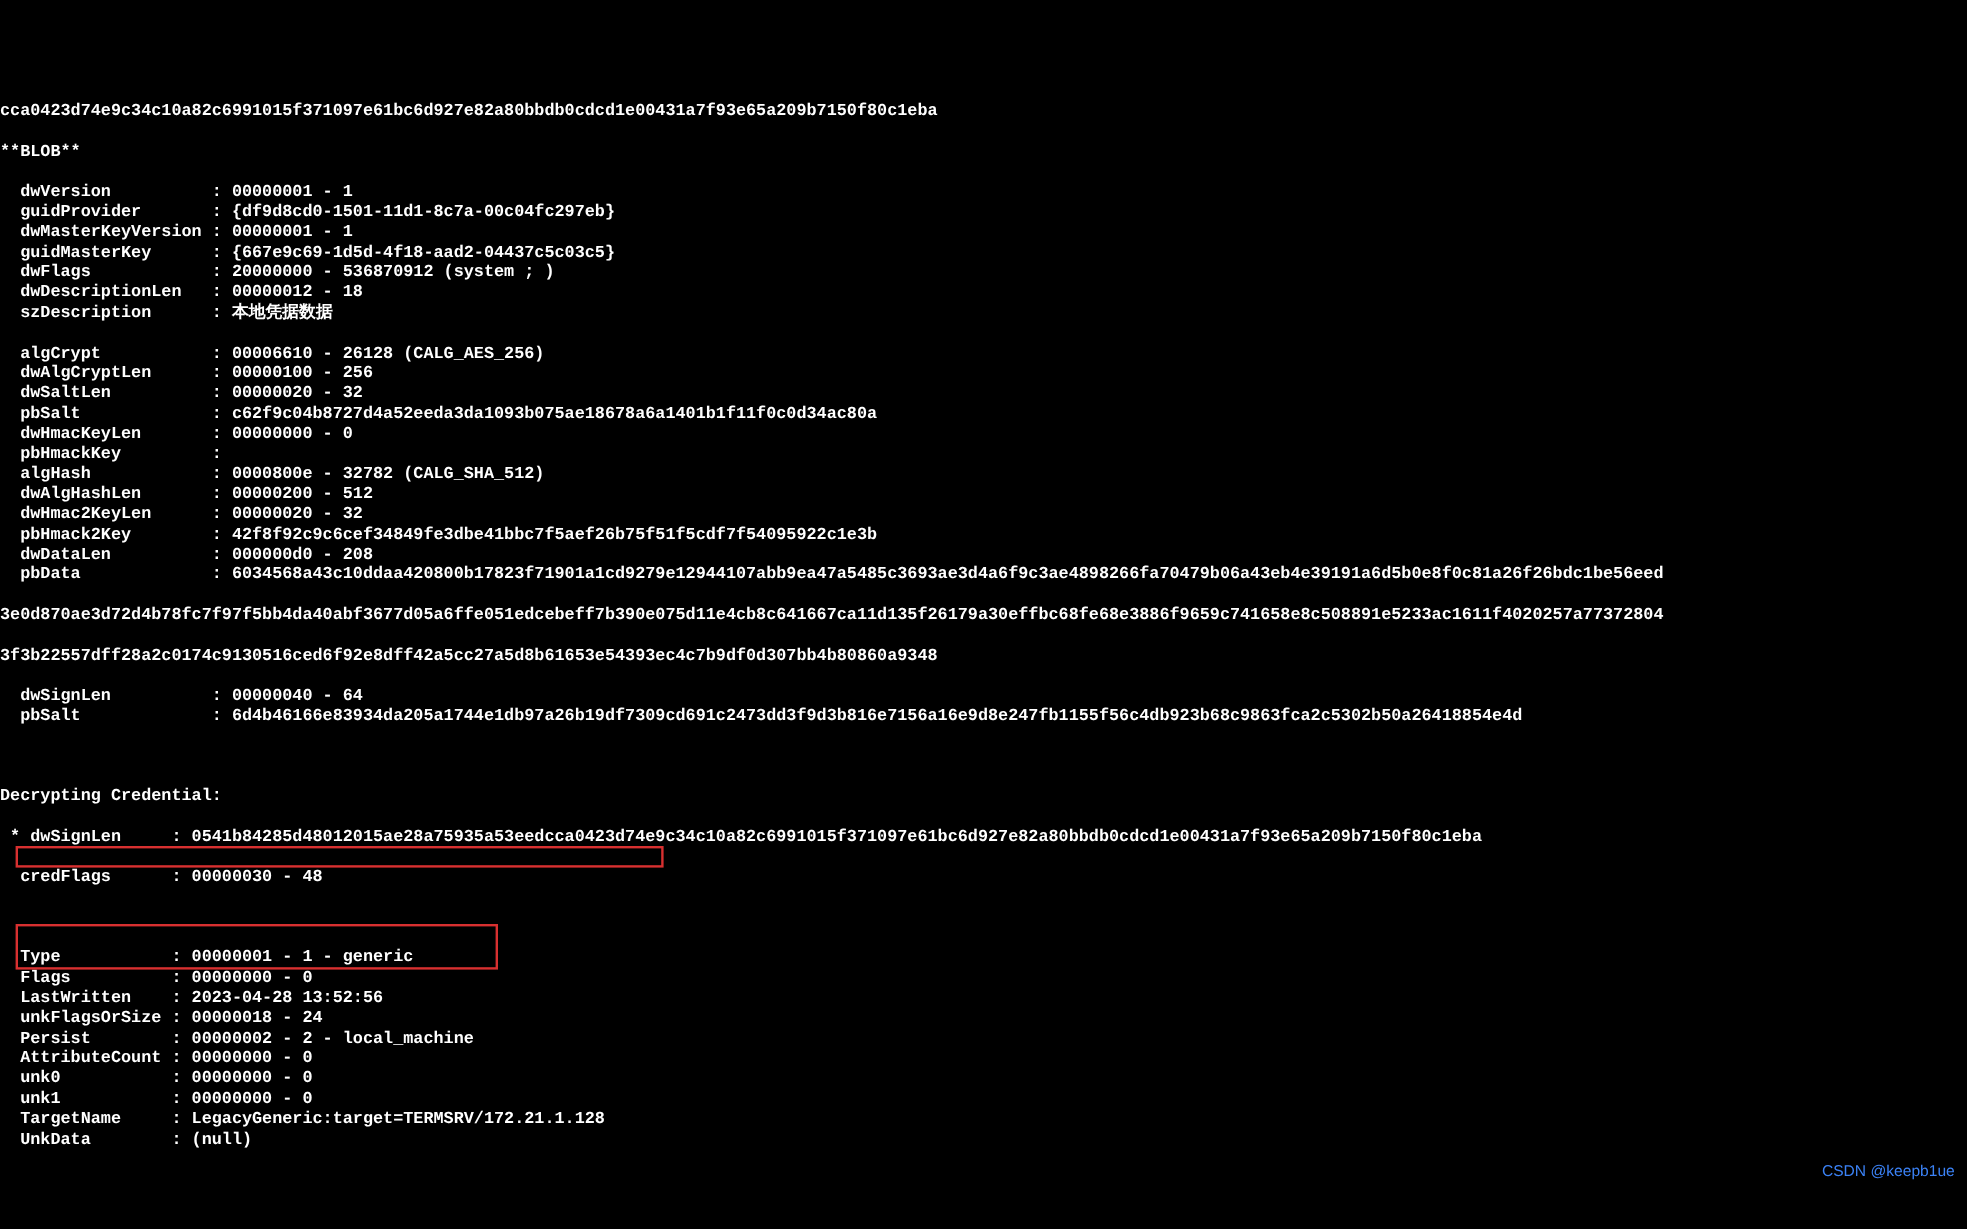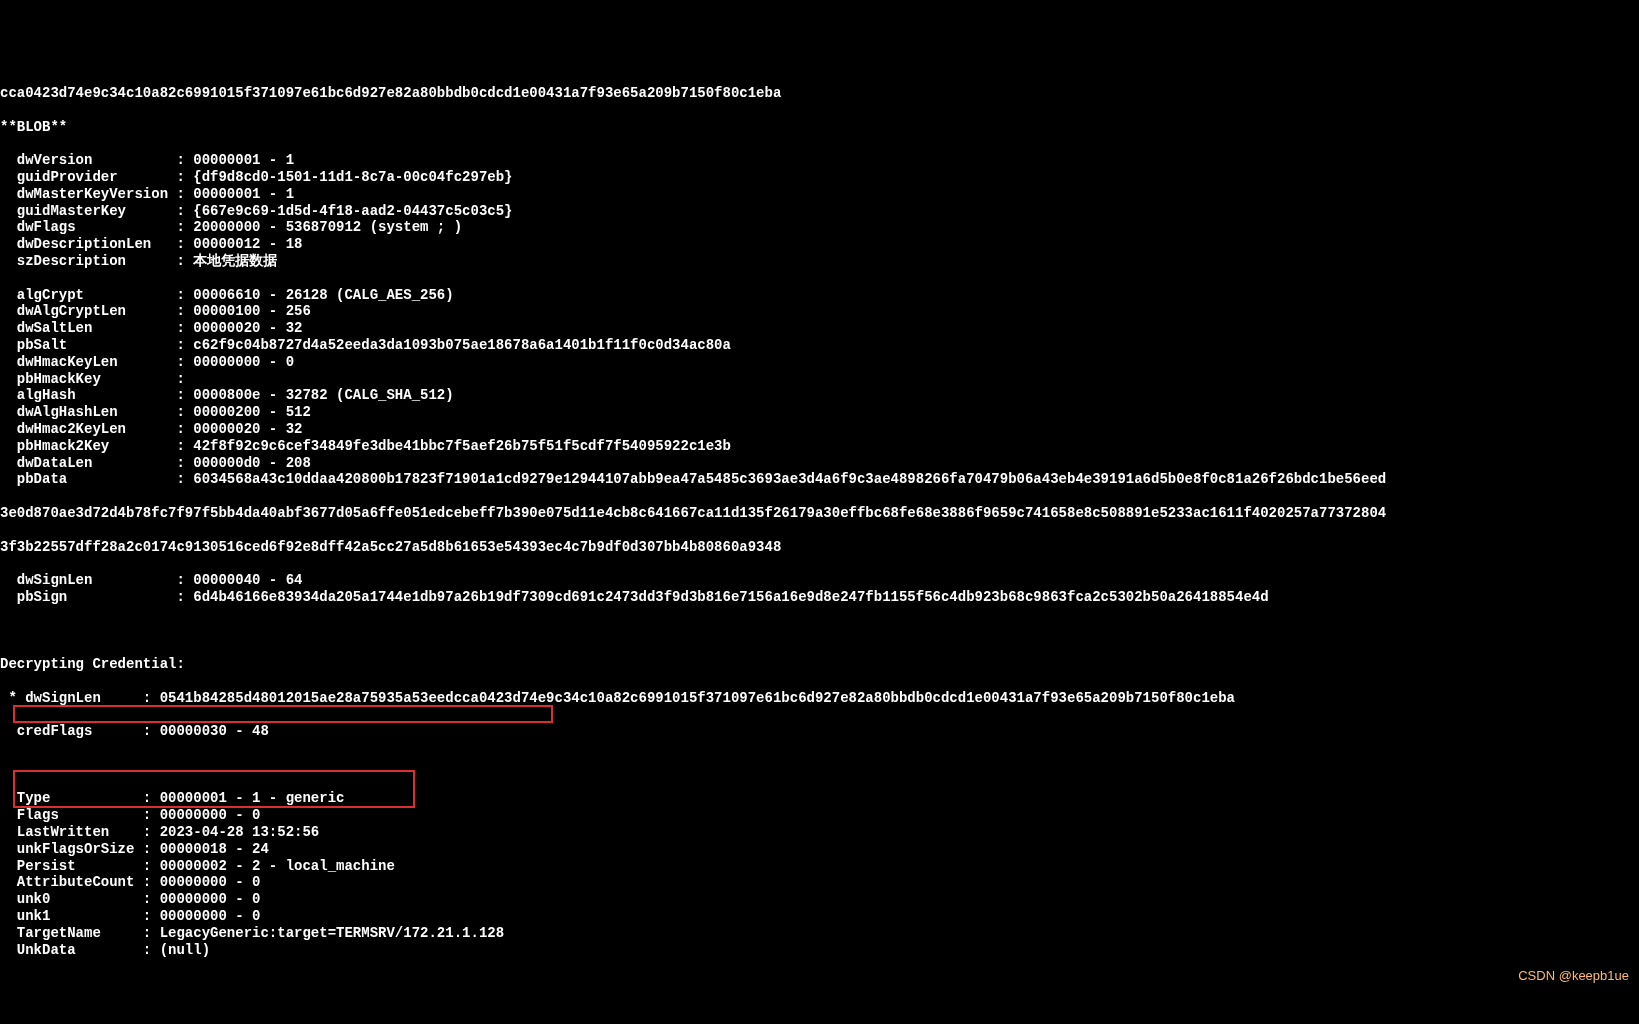--- a/index.html
+++ b/index.html
@@ -23,37 +23,37 @@
       position: absolute;
       border: 2px solid #d83030;
       pointer-events: none;
     }
     .box1 { left: 13px; top: 705px; width: 540px; height: 18px; }
     .box2 { left: 13px; top: 770px; width: 402px; height: 38px; }
     .watermark {
       position: absolute;
       right: 10px;
       bottom: 40px;
-      color: #fdba74;
+      color: #3b82f6;
       font-size: 13px;
       font-family: sans-serif;
     }
   </style>
 </head>
 <body>
 
 
 
 <div class="terminal">
 <span class="line">cca0423d74e9c34c10a82c6991015f371097e61bc6d927e82a80bbdb0cdcd1e00431a7f93e65a209b7150f80c1eba</span>
 <span class="line">**BLOB**</span>
 <span id="blob-lines"><span class="line">  dwVersion          : 00000001 - 1</span><span class="line">  guidProvider       : {df9d8cd0-1501-11d1-8c7a-00c04fc297eb}</span><span class="line">  dwMasterKeyVersion : 00000001 - 1</span><span class="line">  guidMasterKey      : {667e9c69-1d5d-4f18-aad2-04437c5c03c5}</span><span class="line">  dwFlags            : 20000000 - 536870912 (system ; )</span><span class="line">  dwDescriptionLen   : 00000012 - 18</span><span class="line">  szDescription      : 本地凭据数据</span><span class="line"> </span><span class="line">  algCrypt           : 00006610 - 26128 (CALG_AES_256)</span><span class="line">  dwAlgCryptLen      : 00000100 - 256</span><span class="line">  dwSaltLen          : 00000020 - 32</span><span class="line">  pbSalt             : c62f9c04b8727d4a52eeda3da1093b075ae18678a6a1401b1f11f0c0d34ac80a</span><span class="line">  dwHmacKeyLen       : 00000000 - 0</span><span class="line">  pbHmackKey         : </span><span class="line">  algHash            : 0000800e - 32782 (CALG_SHA_512)</span><span class="line">  dwAlgHashLen       : 00000200 - 512</span><span class="line">  dwHmac2KeyLen      : 00000020 - 32</span><span class="line">  pbHmack2Key        : 42f8f92c9c6cef34849fe3dbe41bbc7f5aef26b75f51f5cdf7f54095922c1e3b</span><span class="line">  dwDataLen          : 000000d0 - 208</span><span class="line">  pbData             : 6034568a43c10ddaa420800b17823f71901a1cd9279e12944107abb9ea47a5485c3693ae3d4a6f9c3ae4898266fa70479b06a43eb4e39191a6d5b0e8f0c81a26f26bdc1be56eed</span></span>
 <span class="line">3e0d870ae3d72d4b78fc7f97f5bb4da40abf3677d05a6ffe051edcebeff7b390e075d11e4cb8c641667ca11d135f26179a30effbc68fe68e3886f9659c741658e8c508891e5233ac1611f4020257a77372804</span>
 <span class="line">3f3b22557dff28a2c0174c9130516ced6f92e8dff42a5cc27a5d8b61653e54393ec4c7b9df0d307bb4b80860a9348</span>
-<span id="blob2-lines"><span class="line">  dwSignLen          : 00000040 - 64</span><span class="line">  pbSign             : 6d4b46166e83934da205a1744e1db97a26b19df7309cd691c2473dd3f9d3b816e7156a16e9d8e247fb1155f56c4db923b68c9863fca2c5302b50a26418854e4d</span></span>
+<span id="blob2-lines"><span class="line">  dwSignLen          : 00000040 - 64</span><span class="line">  pbSalt             : 6d4b46166e83934da205a1744e1db97a26b19df7309cd691c2473dd3f9d3b816e7156a16e9d8e247fb1155f56c4db923b68c9863fca2c5302b50a26418854e4d</span></span>
 <span class="line"> </span>
 <span class="line">Decrypting Credential:</span>
 <span class="line"> * dwSignLen     : 0541b84285d48012015ae28a75935a53eedcca0423d74e9c34c10a82c6991015f371097e61bc6d927e82a80bbdb0cdcd1e00431a7f93e65a209b7150f80c1eba</span>
 <span id="cred1-lines"><span class="line">  credFlags      : 00000030 - 48</span></span>
 <span class="line"> </span>
 <span id="cred2-lines"><span class="line">  Type           : 00000001 - 1 - generic</span><span class="line">  Flags          : 00000000 - 0</span><span class="line">  LastWritten    : 2023-04-28 13:52:56</span><span class="line">  unkFlagsOrSize : 00000018 - 24</span><span class="line">  Persist        : 00000002 - 2 - local_machine</span><span class="line">  AttributeCount : 00000000 - 0</span><span class="line">  unk0           : 00000000 - 0</span><span class="line">  unk1           : 00000000 - 0</span><span class="line">  TargetName     : LegacyGeneric:target=TERMSRV/172.21.1.128</span><span class="line">  UnkData        : (null)</span></span>
 
 
 
 </div>

